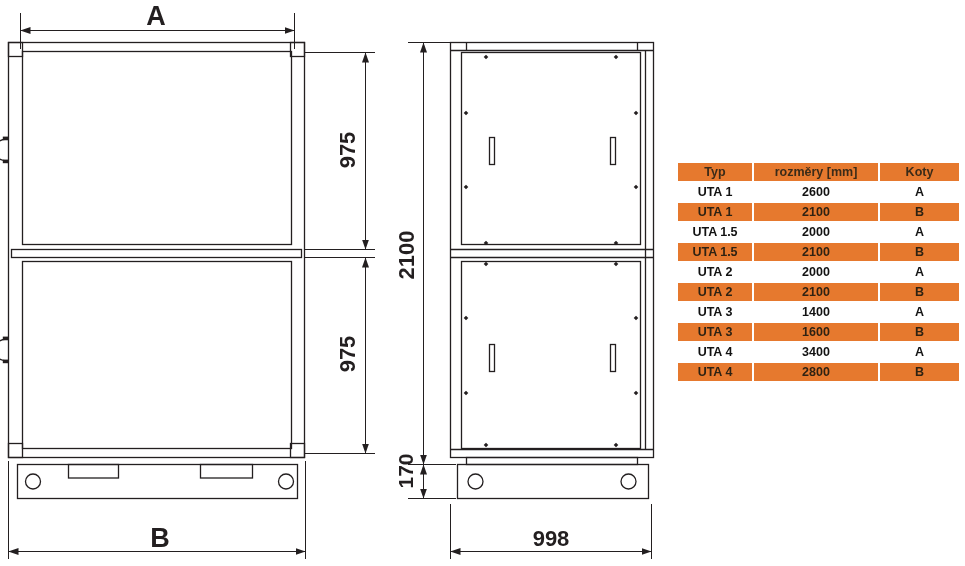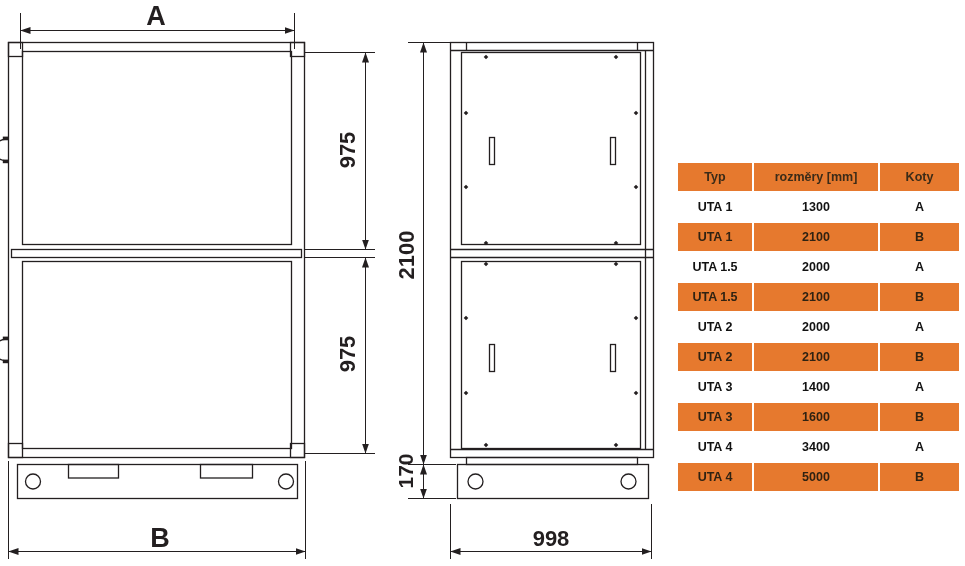--- a/index.html
+++ b/index.html
@@ -13,21 +13,21 @@
   .dim-num    { font-family:"Liberation Sans",sans-serif; font-weight:bold; font-size:22px; }
   .dim-num-sm { font-family:"Liberation Sans",sans-serif; font-weight:bold; font-size:21px; }
 
   table.dim-table {
     position:absolute; left:676px; top:161px;
     border-collapse:separate; border-spacing:2px;
     font-family:"Liberation Sans",sans-serif;
     font-size:12.5px; font-weight:bold; line-height:1;
   }
   table.dim-table th, table.dim-table td {
-    height:28px; padding:0 2px; text-align:center; vertical-align:middle;
+    height:18px; padding:0 2px; text-align:center; vertical-align:middle;
   }
   table.dim-table th { background:#E6792E; color:#3B2B18; }
   tr.or td { background:#E6792E; color:#2F2212; }
   tr.wr td { background:#ffffff; color:#121212; }
 </style>
 </head>
 <body>
 
 <div class="canvas">
 
@@ -172,21 +172,21 @@
     <thead>
       <tr>
         <th>Typ</th>
         <th>rozměry [mm]</th>
         <th>Koty</th>
       </tr>
     </thead>
     <tbody>
       <tr class="wr">
         <td>UTA 1</td>
-        <td>1300</td>
+        <td>2600</td>
         <td>A</td>
       </tr>
       <tr class="or">
         <td>UTA 1</td>
         <td>2100</td>
         <td>B</td>
       </tr>
       <tr class="wr">
         <td>UTA 1.5</td>
         <td>2000</td>
@@ -217,19 +217,19 @@
         <td>1600</td>
         <td>B</td>
       </tr>
       <tr class="wr">
         <td>UTA 4</td>
         <td>3400</td>
         <td>A</td>
       </tr>
       <tr class="or">
         <td>UTA 4</td>
-        <td>5000</td>
+        <td>2800</td>
         <td>B</td>
       </tr>
     </tbody>
   </table>
 
 </div>
 
 </body></html>

